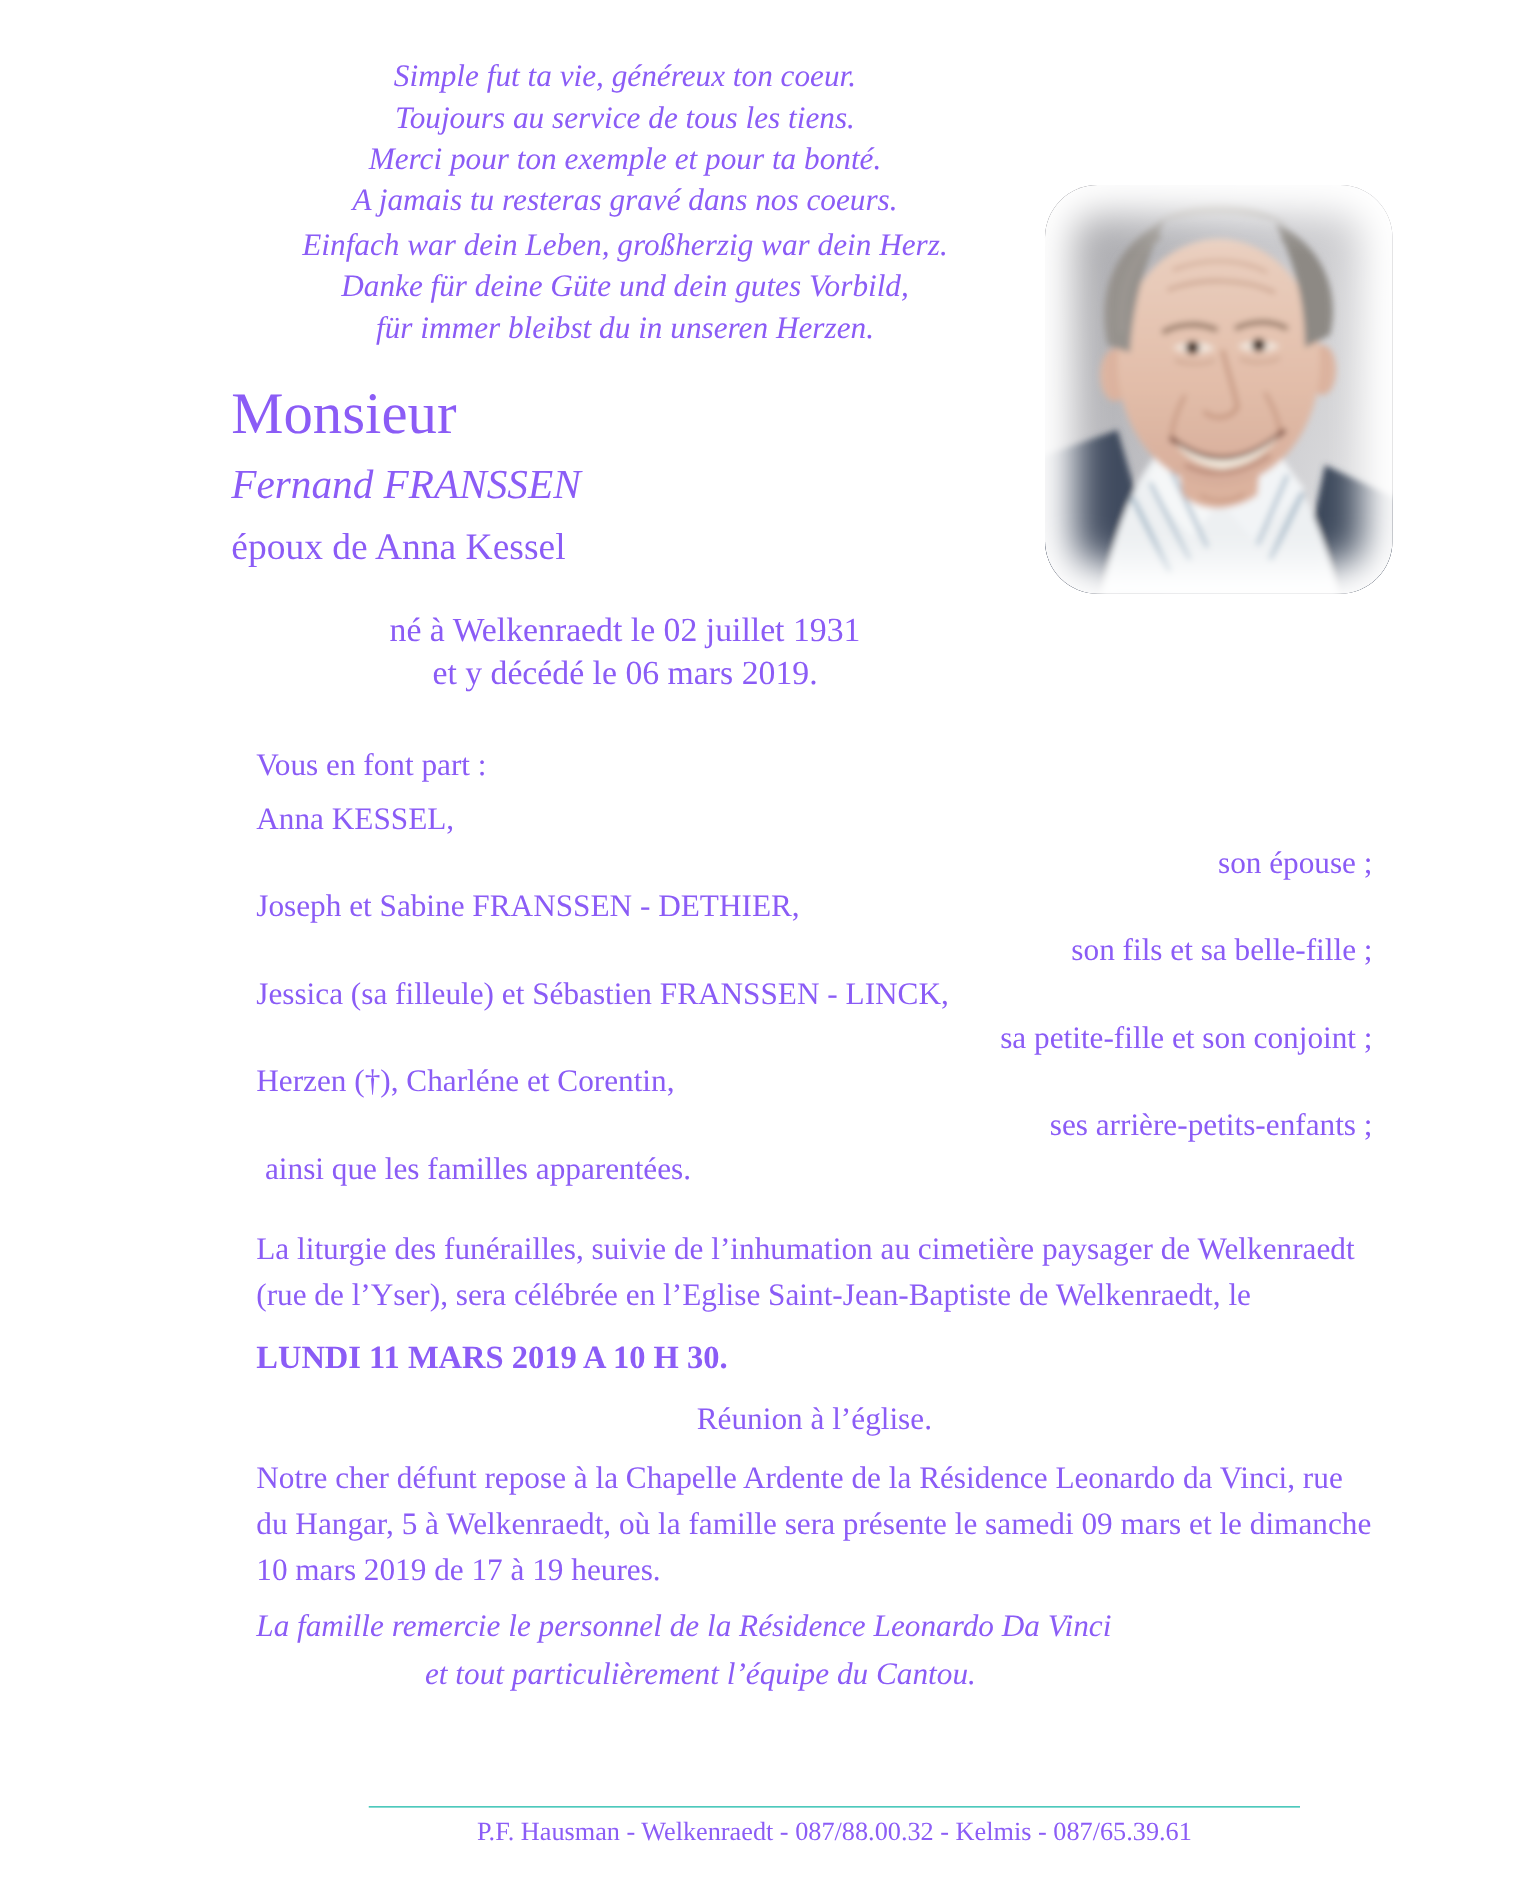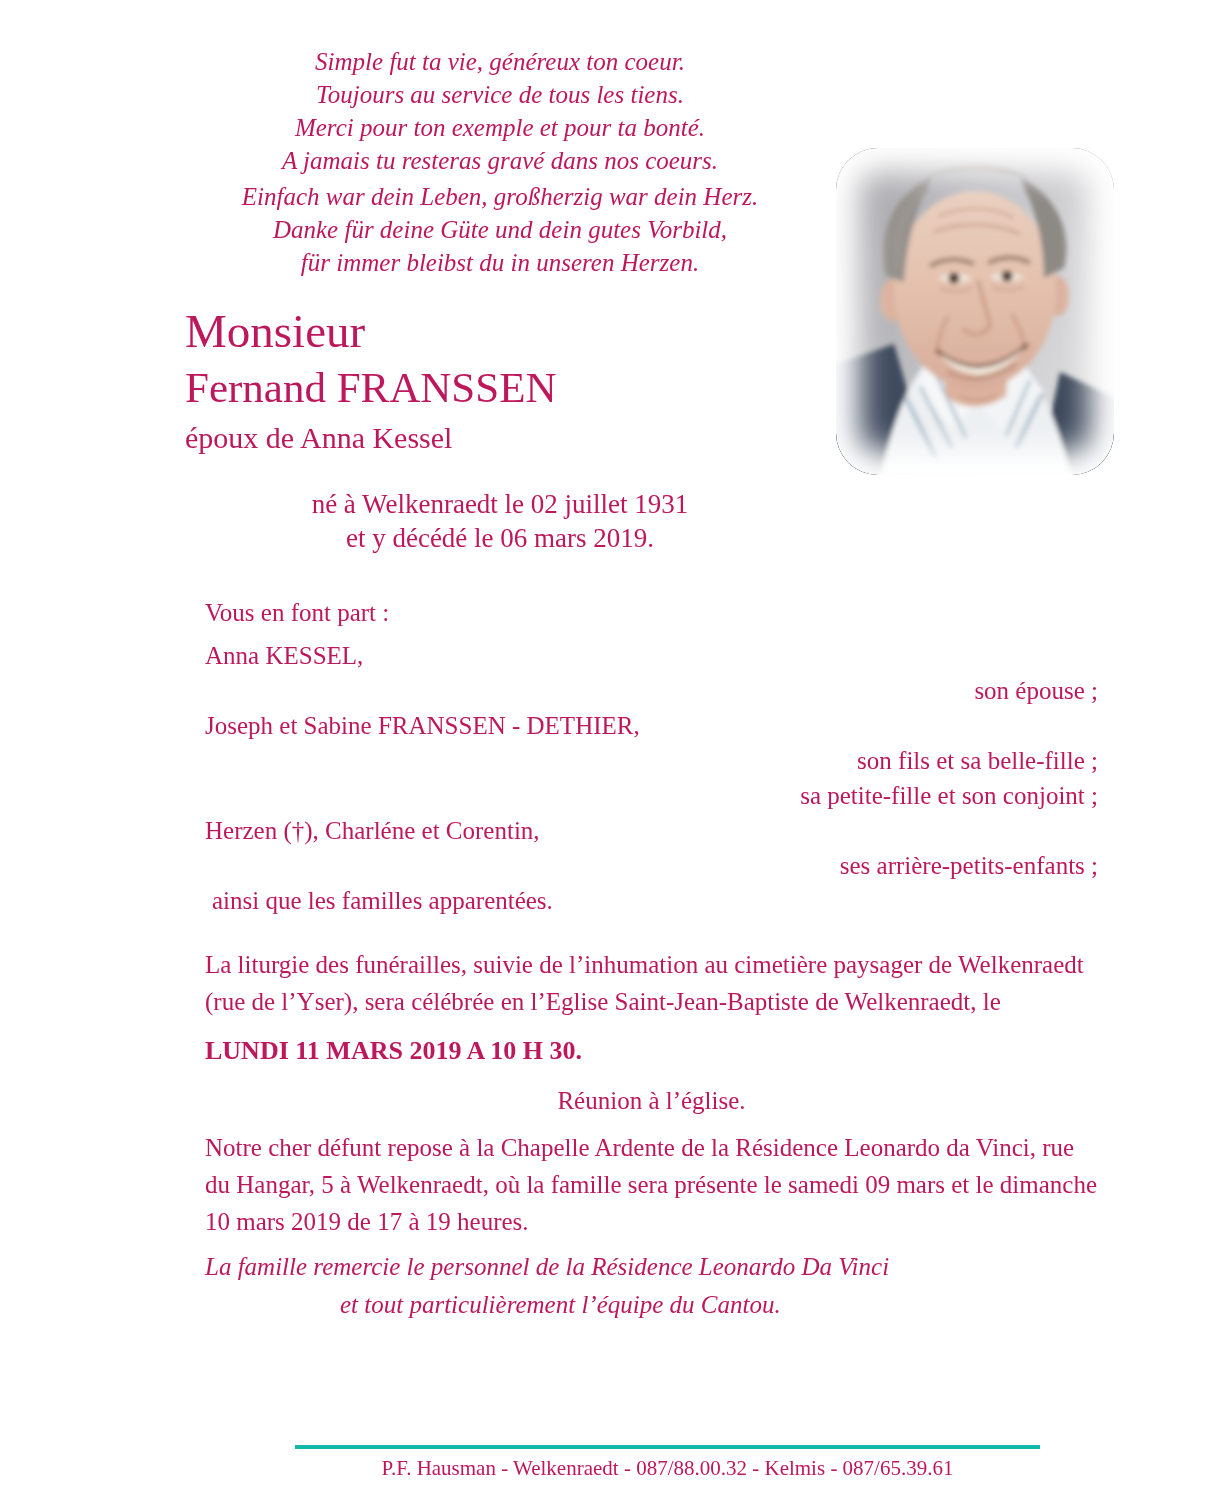--- a/index.html
+++ b/index.html
@@ -1,32 +1,32 @@
 <!DOCTYPE html>
 <html><head>
 <meta charset="utf-8">
 <style>
   html, body { margin:0; padding:0; background:#ffffff; }
   .page {
     position:relative;
     width:1214px; height:1509px;
     background:#ffffff;
     font-family:"Liberation Serif","DejaVu Serif",serif;
-    color:#be185d;
+    color:#8b5cf6;
     overflow:hidden;
   }
   
   .poem { width:630px; margin-left:185px; text-align:center;
           font-style:italic; font-size:25px; line-height:33px; }
   .poem-fr { padding-top:45px; }
   .poem-de { margin-top:3px; }
   
   .title-block { width:630px; margin-left:185px; }
   .title-monsieur { font-size:47px; line-height:56px; margin-top:24px; }
-  .title-name     { font-size:43px; line-height:58px; }
+  .title-name     { font-size:33px; line-height:58px;font-style:italic; }
   .title-spouse   { font-size:30px; line-height:42px; }
   .dates { width:630px; margin-left:185px; text-align:center;
            font-size:27px; line-height:34px; margin-top:28px; }
   
   .content { margin-left:205px; margin-right:116px; font-size:25px; }
   .intro    { line-height:35px; margin-top:40px; }
   .fam-name { line-height:35px; text-align:left; }
   .fam-name.first { margin-top:8px; }
   .fam-rel  { line-height:35px; text-align:right; }
   .closing  { line-height:35px; padding-left:7px; }
@@ -35,21 +35,21 @@
   .para-2   { margin-top:10px; }
   .dateline { text-align:left; font-weight:bold; font-size:26px;
               line-height:36px; margin-top:13px; }
   .meeting  { text-align:center; line-height:36px; margin-top:14px; }
   .thanks   { font-style:italic; line-height:38px; }
   .thanks-1 { margin-top:8px; }
   .thanks-2 { margin-left:135px; }
   
   .footer {
     position:absolute; left:295px; top:1445px; width:745px;
-    border-top:4px solid #14b8a6;
+    border-top:1px solid #14b8a6;
     text-align:center; font-size:21px; line-height:28px; padding-top:5px;
   }
   
   .photo {
     position:absolute; left:836px; top:148px; width:278px; height:327px;
     border-radius:42px; overflow:hidden; background:#bcbcc0;
   }
   .photo svg { display:block; }
   .photo::after {
     content:""; position:absolute; inset:0; border-radius:42px;
@@ -160,20 +160,21 @@
 
   <div class="content">
     <div class="intro">Vous en font part :</div>
 
     <div class="fam-name first">Anna KESSEL,</div>
     <div class="fam-rel">son épouse ;</div>
 
     <div class="fam-name">Joseph et Sabine FRANSSEN - DETHIER,</div>
     <div class="fam-rel">son fils et sa belle-fille ;</div>
 
+    <div class="fam-name">Jessica (sa filleule) et Sébastien FRANSSEN - LINCK,</div>
     <div class="fam-rel">sa petite-fille et son conjoint ;</div>
 
     <div class="fam-name">Herzen (†), Charléne et Corentin,</div>
     <div class="fam-rel">ses arrière-petits-enfants ;</div>
 
     <div class="closing">ainsi que les familles apparentées.</div>
 
     <div class="para para-1">La liturgie des funérailles, suivie de l’inhumation au cimetière paysager de Welkenraedt (rue de l’Yser), sera célébrée en l’Eglise Saint-Jean-Baptiste de Welkenraedt, le</div>
 
     <div class="dateline">LUNDI 11 MARS 2019 A 10 H 30.</div>

